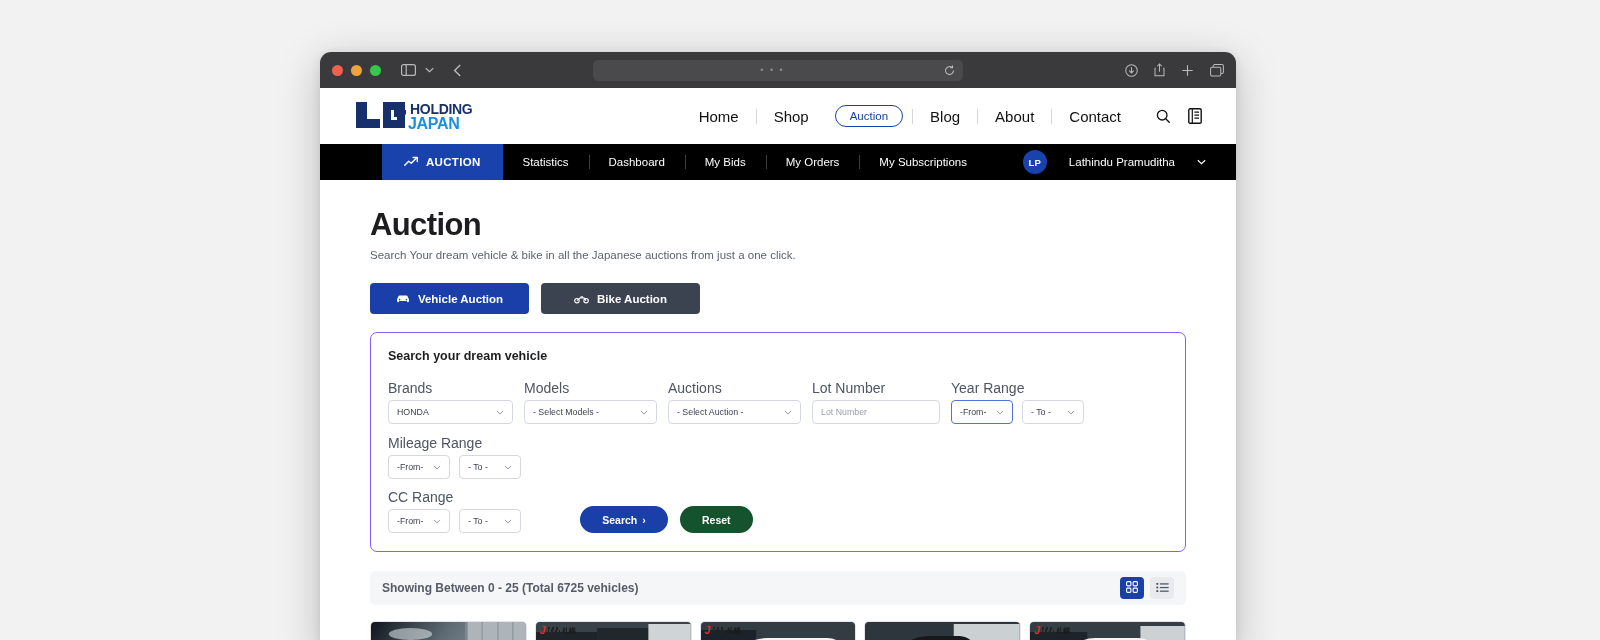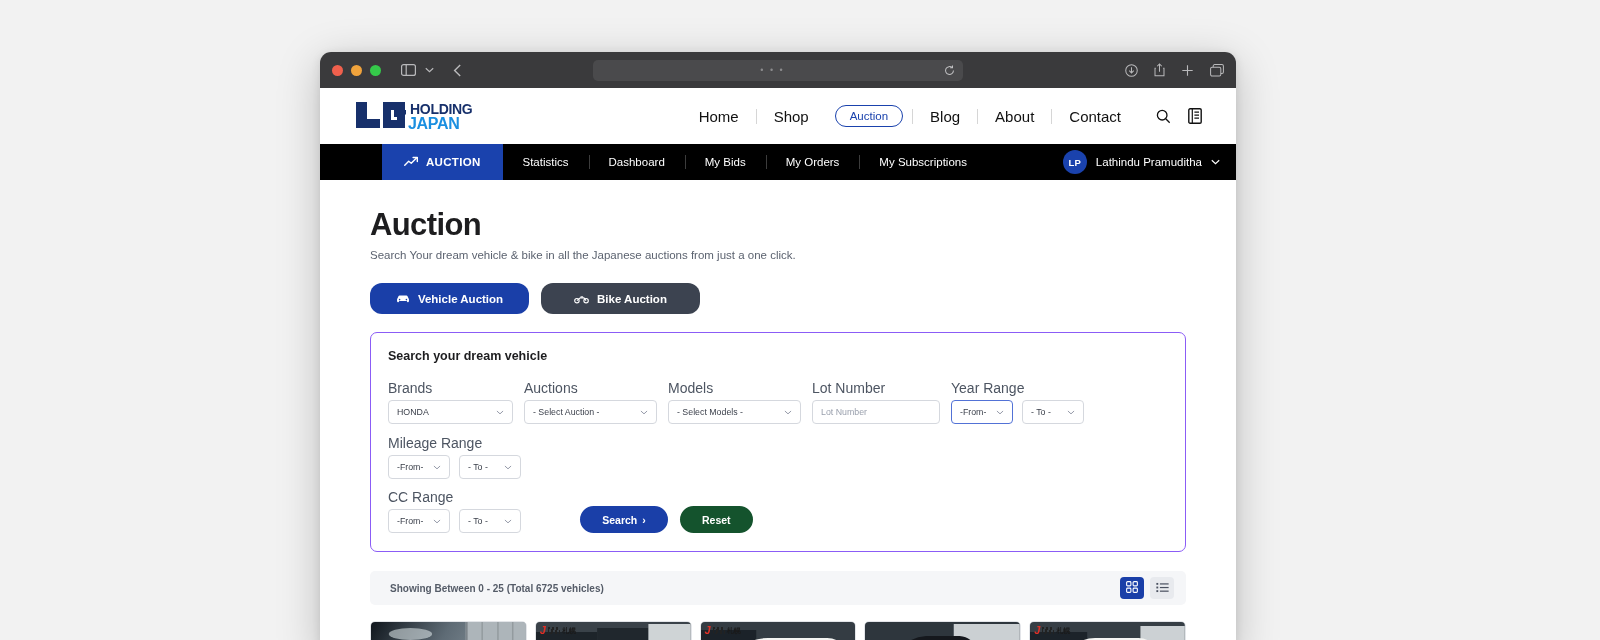--- a/index.html
+++ b/index.html
@@ -134,22 +134,22 @@
     cursor: pointer;
     position: relative;
   }
   .subnav-item + .subnav-item::before {
     content: "";
     position: absolute; left: 0; top: 11px;
     width: 1px; height: 14px; background: #3c3c3c;
   }
   .subnav-right {
     margin-left: auto;
-    display: flex; align-items: center; gap: 9px;
-    padding-right: 16px;
+    display: flex; align-items: center; gap: 22px;
+    padding-right: 30px;
     color: #fff;
     font-size: 11.5px;
     cursor: pointer;
   }
   .avatar {
     width: 24px; height: 24px;
     border-radius: 50%;
     background: #1a42ad;
     color: #fff;
     font-size: 9.5px;
@@ -175,21 +175,21 @@
   .page-sub {
     margin-top: 7px;
     font-size: 11.5px;
     color: #5c6370;
   }
 
   .mode-tabs { display: flex; gap: 12px; margin-top: 22px; }
   .mode-btn {
     display: flex; align-items: center; justify-content: center; gap: 8px;
     width: 159px; height: 31px;
-    border-radius: 12px;
+    border-radius: 4px;
     font-size: 11.5px;
     font-weight: 600;
     color: #fff;
     cursor: pointer;
   }
   .mode-btn.primary { background: #1a3fa8; }
   .mode-btn.dark { background: #3c4350; }
 
   
   .search-card {
@@ -258,24 +258,23 @@
   .results-bar {
     margin-top: 19px;
     background: #f5f6f8;
     border-radius: 5px;
     height: 34px;
     display: flex; align-items: center;
     padding: 0 12px;
     justify-content: space-between;
   }
   .results-text {
-    font-size: 10px;
+    font-size: 12px;
     font-weight: 700;
     color: #555c68;
-    margin-left: 8px;
   }
   .view-toggles { display: flex; gap: 6px; }
   .vt {
     width: 24px; height: 22px;
     border-radius: 4px;
     display: flex; align-items: center; justify-content: center;
     cursor: pointer;
   }
   .vt.active { background: #1a3fa8; color: #fff; }
   .vt.idle { background: #e8eaee; color: #4a5160; }
@@ -503,35 +502,35 @@
               <span>HONDA</span>
               <span class="caret">
                   <svg width="8" height="5" viewBox="0 0 9 6">
                     <polyline points="0.8,1.2 4.5,4.6 8.2,1.2" fill="none" stroke="currentColor" stroke-width="1.1"></polyline>
                   </svg>
                 </span>
             </div>
           </div>
 
           <div class="field">
-            <span class="field-label">Auctions</span>
-            <div class="ctrl w-auctions">
-              <span>- Select Auction -</span>
+            <span class="field-label">Models</span>
+            <div class="ctrl w-models">
+              <span>- Select Models -</span>
               <span class="caret">
                   <svg width="8" height="5" viewBox="0 0 9 6">
                     <polyline points="0.8,1.2 4.5,4.6 8.2,1.2" fill="none" stroke="currentColor" stroke-width="1.1"></polyline>
                   </svg>
                 </span>
             </div>
           </div>
 
           <div class="field">
-            <span class="field-label">Models</span>
-            <div class="ctrl w-models">
-              <span>- Select Models -</span>
+            <span class="field-label">Auctions</span>
+            <div class="ctrl w-auctions">
+              <span>- Select Auction -</span>
               <span class="caret">
                   <svg width="8" height="5" viewBox="0 0 9 6">
                     <polyline points="0.8,1.2 4.5,4.6 8.2,1.2" fill="none" stroke="currentColor" stroke-width="1.1"></polyline>
                   </svg>
                 </span>
             </div>
           </div>
 
           <div class="field">
             <span class="field-label">Lot Number</span>

